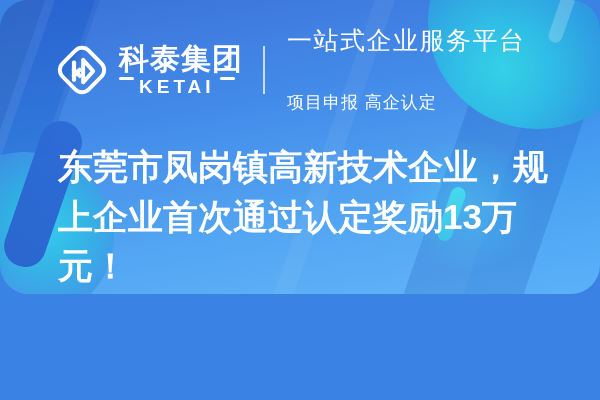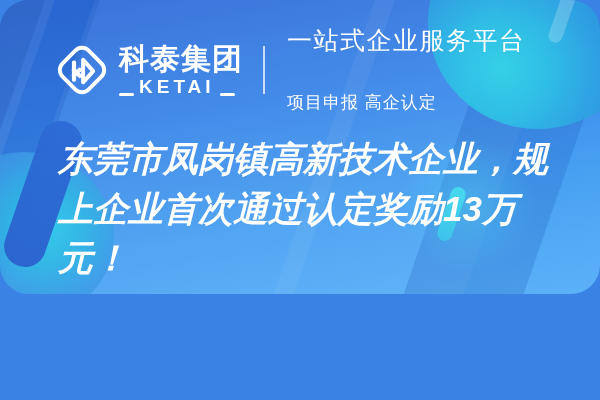--- a/index.html
+++ b/index.html
@@ -114,21 +114,21 @@
 
   #brand-cn {
     font-size:30px;
     font-weight:bold;
     color:#ffffff;
     letter-spacing:1px;
     line-height:1.02;
     white-space:nowrap;
   }
   #brand-en-row {
-    display:flex; align-items:flex-end; gap:5px;
+    display:flex; align-items:flex-start; gap:5px;
     margin-top:2px;
   }
   .rule { height:3px; background:#ffffff; border-radius:2px; flex:none; }
   .rule-l { width:15px; }
   .rule-r { width:15px; }
   #brand-en {
     font-size:19px;
     font-weight:bold;
     color:#ffffff;
     letter-spacing:4px;
@@ -156,29 +156,28 @@
     color:#ffffff;
     letter-spacing:1px;
     line-height:1.35;
     margin-top:18px;
     white-space:nowrap;
   }
 
   
   #headline {
     position:absolute;
-    left:58px; top:134px;
+    left:58px; top:142px;
     width:508px;
     font-size:35px;
     font-weight:bold;
     color:#ffffff;
     line-height:1.42;
     letter-spacing:0px;
     word-break:break-all;
-    font-style:italic;
   }
 </style>
 </head>
 <body>
 
 <div id="banner">
 
   <div class="bg-layer">
     <div class="band band-dark-left"></div>
     <div class="band band-dark-left2"></div>

